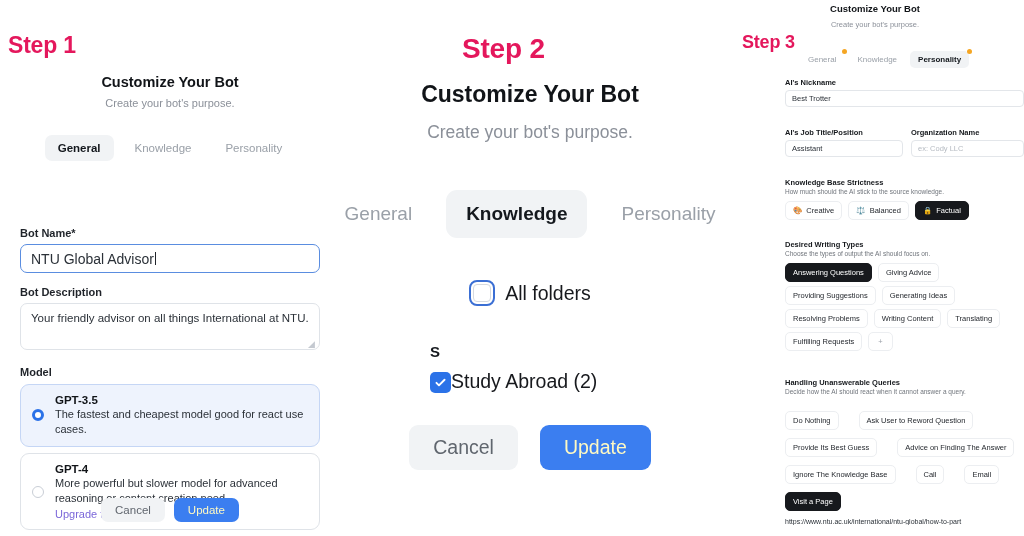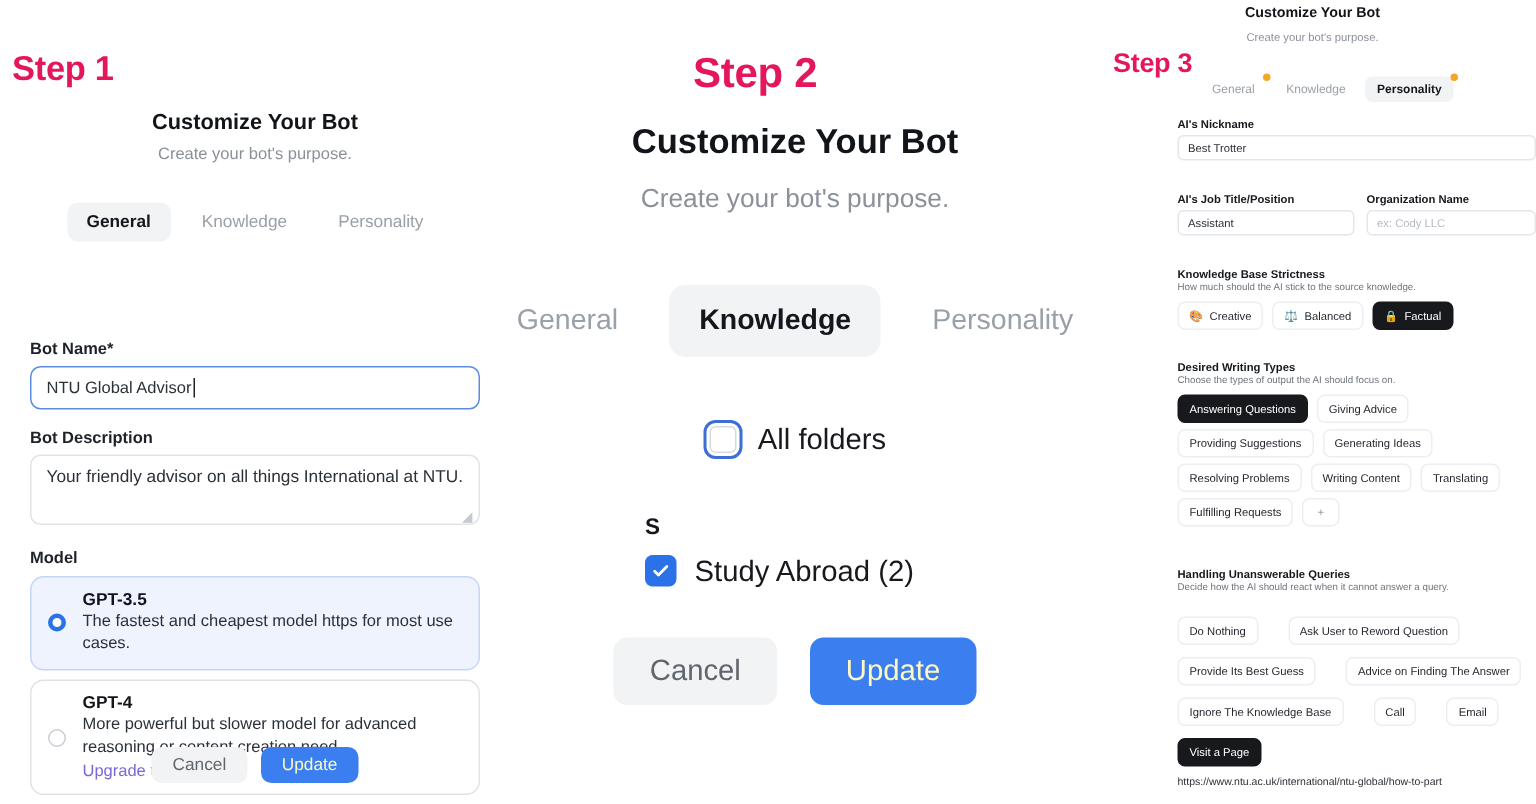--- a/index.html
+++ b/index.html
@@ -83,21 +83,21 @@
   .btn-update { background: #3b7ef0; color: #fef9c3; }
 
   
   #p1-title { position: absolute; left: 0; width: 340px; top: 74px; font-size: 14.5px; }
   #p1-sub   { position: absolute; left: 0; width: 340px; top: 97px; font-size: 11px; }
   #p1-tabs  { position: absolute; left: 0; width: 340px; top: 135px; gap: 8px; }
   #p1-tabs .tab { font-size: 11.5px; padding: 7px 13px; }
 
   #p1-form { position: absolute; left: 20px; top: 188px; width: 300px; margin-top: 39px; }
   #p1-form .field-label { font-size: 11px; }
-  #p1-name-box { height: 29px; margin-top: 5px; padding: 0 10px; font-size: 11px; }
+  #p1-name-box { height: 29px; margin-top: 5px; padding: 0 10px; font-size: 14px; }
   #p1-desc-label { margin-top: 13px; }
   #p1-desc-box {
     height: 47px; margin-top: 5px; padding: 8px 10px; font-size: 11.5px;
     align-items: flex-start; position: relative;
   }
   #p1-desc-box .grip {
     position: absolute; right: 3px; bottom: 2px;
     width: 8px; height: 8px; color: #c4c9d0; font-size: 9px;
   }
   #p1-model-label { margin-top: 16px; }
@@ -161,21 +161,21 @@
     box-sizing: border-box;
   }
   #p2-allfolders .lbl { font-size: 19.5px; color: #17191d; }
 
   #p2-group-letter {
     position: absolute; left: 430px; top: 343px;
     font-size: 15px; font-weight: bold; color: #14181d;
   }
   #p2-folder-row {
     position: absolute; left: 430px; top: 370px;
-    display: flex; align-items: flex-start; gap: 12px;
+    display: flex; align-items: flex-end; 
   }
   .cb-checked {
     width: 21px; height: 21px;
     border-radius: 5px;
     background: #2b72e8;
     display: flex; align-items: center; justify-content: center;
     box-sizing: border-box;
   }
   .cb-checked svg { width: 13px; height: 13px; }
   #p2-folder-row .lbl { font-size: 19.5px; color: #17191d; }
@@ -258,21 +258,21 @@
     <div class="tbox" id="p1-desc-box">
       <span>Your friendly advisor on all things International at NTU.</span>
       <span class="grip">◢</span>
     </div>
 
     <div class="field-label" id="p1-model-label">Model</div>
 
     <div class="model-card selected">
       <span class="radio"></span>
       <div class="m-name">GPT-3.5</div>
-      <div class="m-desc">The fastest and cheapest model https for most use cases.</div>
+      <div class="m-desc">The fastest and cheapest model good for react use cases.</div>
     </div>
 
     <div class="model-card">
       <span class="radio"></span>
       <div class="m-name">GPT-4</div>
       <div class="m-desc">More powerful but slower model for advanced reasoning or content creation need.</div>
       <div class="m-link">Upgrade to Premium</div>
     </div>
   </div>
 

